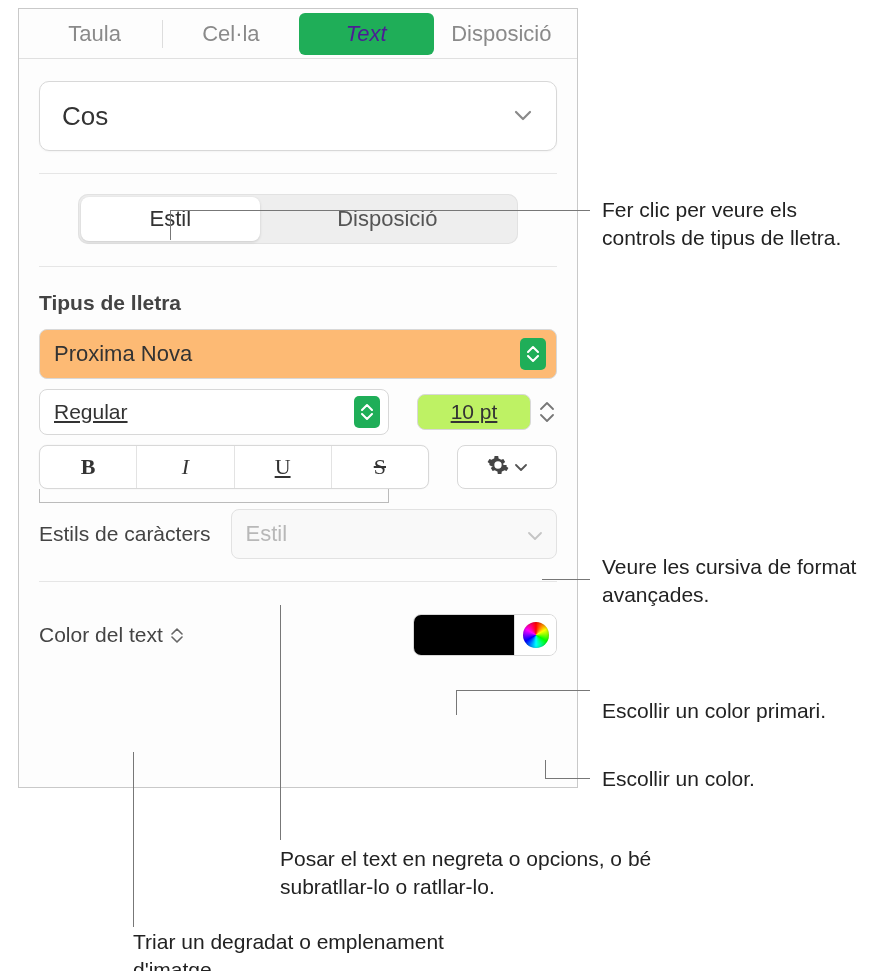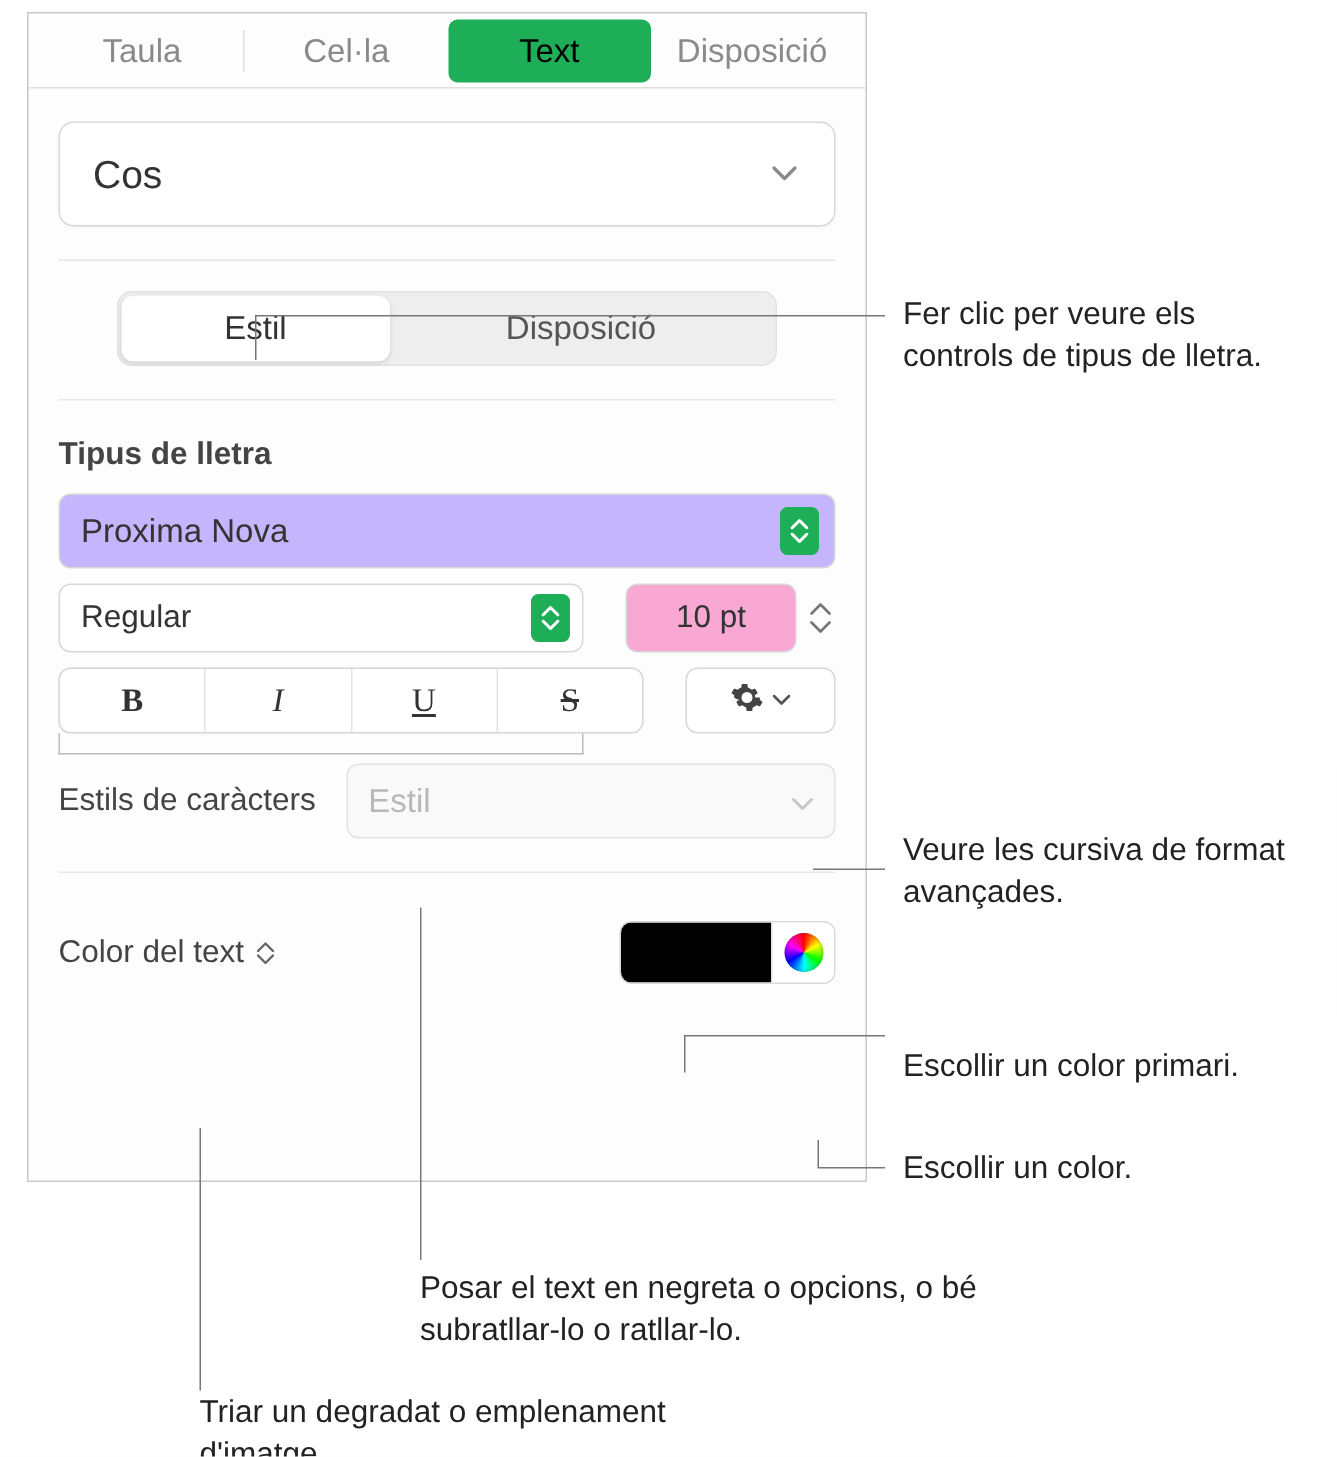--- a/index.html
+++ b/index.html
@@ -30,24 +30,25 @@
   .tab {
     flex: 1;
     text-align: center;
     font-size: 22px;
     color: #8a8a8a;
     padding: 8px 4px;
     cursor: pointer;
     position: relative;
   }
   .tab.active {
-    color: #000000;
+    color: #4c1d95;
     background: #1fae58;
     border-radius: 6px;
     font-weight: 500;
+    font-style: italic;
   }
   .tab-sep {
     width: 1px;
     height: 28px;
     background: #ddd;
   }
   .body-select {
     margin: 22px 20px 0 20px;
     height: 70px;
     background: #fff;
@@ -95,21 +96,21 @@
   .seg-estil { flex: 0.7; }
   .section-label {
     margin: 24px 20px 0 20px;
     font-size: 21px;
     font-weight: 600;
     color: #444;
   }
   .font-select {
     margin: 14px 20px 0 20px;
     height: 50px;
-    background: #c4b5fd;
+    background: #fdba74;
     border: 1px solid #d8d8d8;
     border-radius: 8px;
     display: flex; align-items: center; justify-content: space-between;
     padding: 0 10px 0 14px;
     font-size: 22px;
   }
   .updn {
     width: 26px; height: 32px;
     background: #1fae58;
     border-radius: 5px;
@@ -117,47 +118,47 @@
     gap: 2px;
   }
   .updn-gray {
     width: 20px; height: 34px;
     display: flex; flex-direction: column; align-items: center; justify-content: center;
     gap: 4px; color: #777;
   }
   .updn svg { display:block; }
   .row2 {
     margin: 10px 20px 0 20px;
-    display: flex; gap: 28px;
+    display: flex; gap: 28px; text-decoration: underline;
   }
   .weight-select {
     flex: 1;
     height: 46px;
     background: #fff;
     border: 1px solid #d8d8d8;
     border-radius: 8px;
     display: flex; align-items: center; justify-content: space-between;
     padding: 0 8px 0 14px;
     font-size: 21px;
   }
   .size-box {
     width: 140px;
     height: 46px;
     display: flex;
     align-items: center;
     gap: 6px;
   }
   .size-input {
     flex: 1;
-    height: 46px;
+    height: 36px;
     border: 1px solid #d8d8d8;
     border-radius: 8px;
     display: flex; align-items: center; justify-content: center;
     font-size: 21px;
-    background: #f9a8d4;
+    background: #bef264;
   }
   .row3 {
     margin: 10px 20px 0 20px;
     display: flex; gap: 28px; align-items: center;
   }
   .bius {
     display: flex;
     border: 1px solid #d8d8d8;
     border-radius: 8px;
     overflow: hidden;

